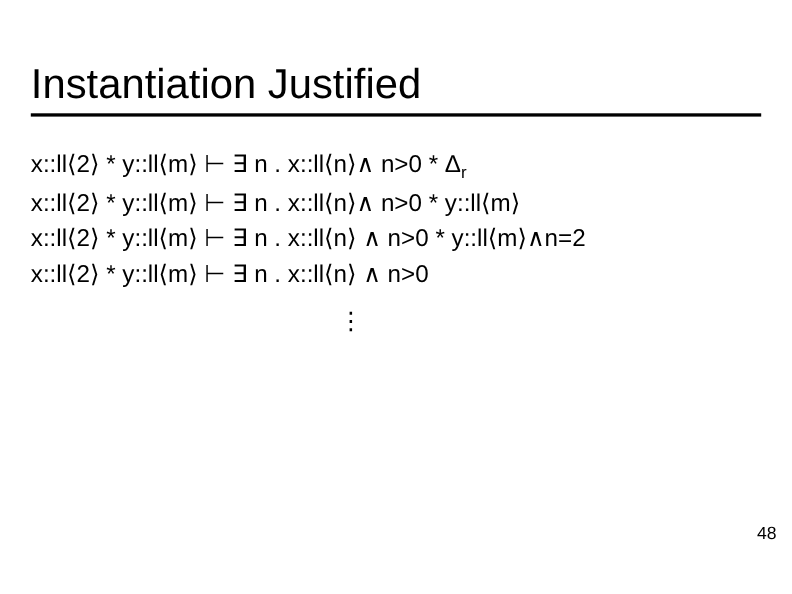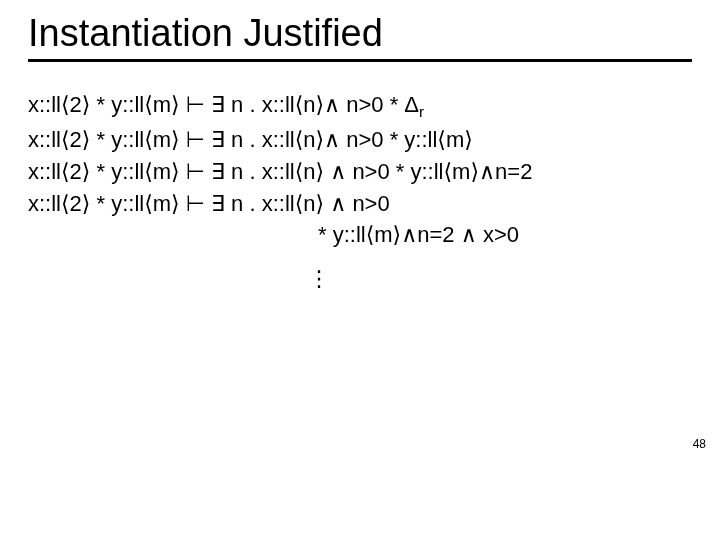--- a/index.html
+++ b/index.html
@@ -11,20 +11,21 @@
     font-family: Verdana, Geneva, sans-serif;
     color: #000;
     overflow: hidden;
   }
   .slide {
     box-sizing: border-box;
     width: 720px;
     height: 457px;
     padding: 12px 28px 10px 28px;
     position: relative;
+    margin-top: 44px;
   }
   .title {
     font-family: "Comic Sans MS", "Comic Sans", cursive, sans-serif;
     font-size: 38px;
     font-weight: 400;
     color: #000;
     margin: 0 0 4px 0;
   }
   .rule {
     border: none;
@@ -50,39 +51,38 @@
   }
   .def {
     padding-left: 80px;
     margin-top: 2px;
   }
   .sub { vertical-align: sub; font-size: 70%; }
   .pgnum {
     position: absolute;
     right: 14px;
     bottom: 6px;
-    font-size: 12px;
+    font-size: 16px;
     color: #000;
     font-family: Arial, sans-serif;
   }
 </style>
 </head>
 <body>
 
 <div class="slide">
   <h1 class="title">Instantiation Justified</h1>
   <hr class="rule">
 
   <div class="content">
     <div class="row">
       <span>x::ll⟨2⟩ * y::ll⟨m⟩ ⊢  ∃ n . x::ll⟨n⟩∧ n&gt;0 * Δ</span><span class="sub">r</span>
     </div>
     <div class="row">x::ll⟨2⟩ * y::ll⟨m⟩ ⊢  ∃ n . x::ll⟨n⟩∧ n&gt;0 * y::ll⟨m⟩</div>
     <div class="row">x::ll⟨2⟩ * y::ll⟨m⟩ ⊢  ∃ n . x::ll⟨n⟩ ∧ n&gt;0 * y::ll⟨m⟩∧n=2</div>
     <div class="row">x::ll⟨2⟩ * y::ll⟨m⟩ ⊢  ∃ n . x::ll⟨n⟩ ∧ n&gt;0</div>
-    <div class="row hang">* y::ll⟨m⟩∧n=2 ∧ x&gt;0</div>
 
     <div class="vdots">⋮</div>
 
   </div>
 
   <div class="pgnum">48</div>
 </div>
 
 </body></html>

